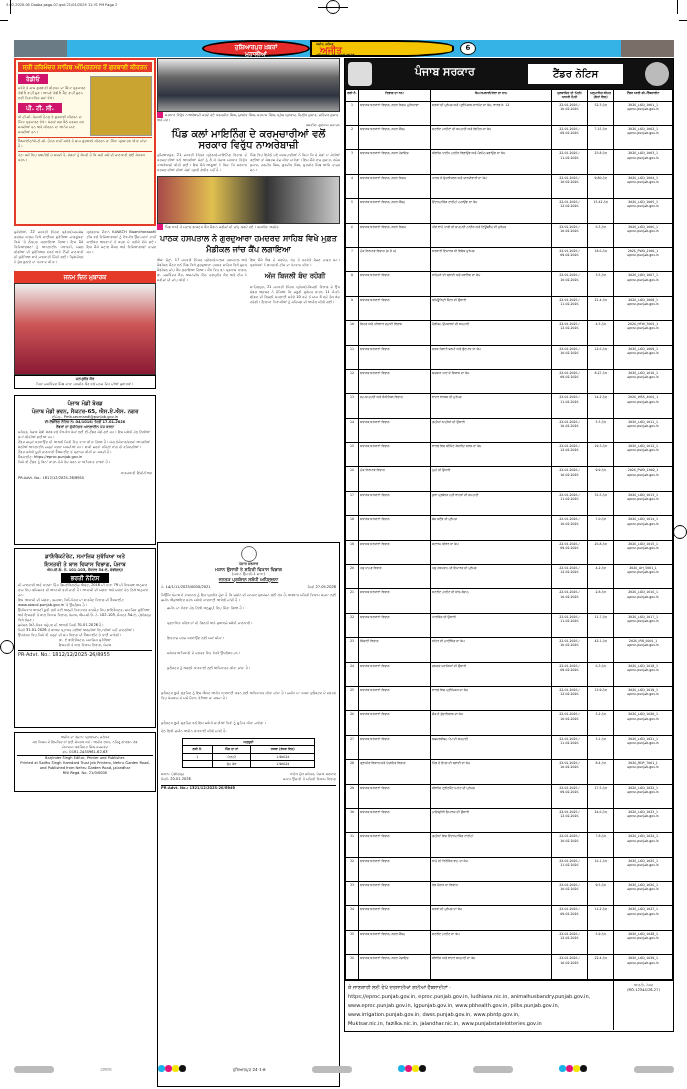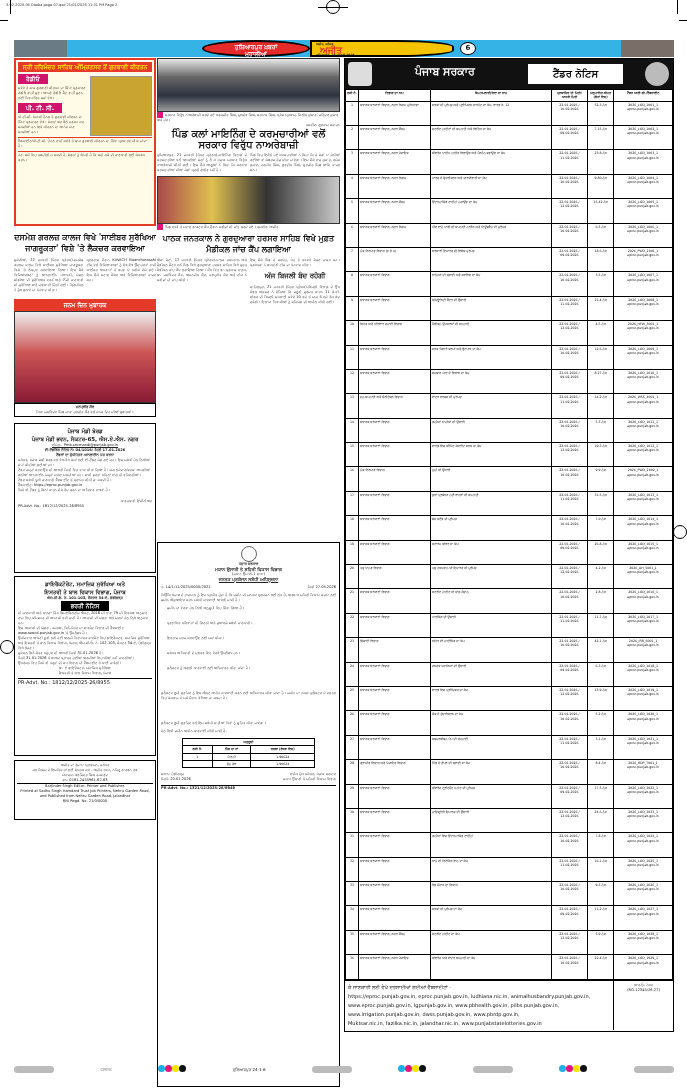--- a/index.html
+++ b/index.html
@@ -76,21 +76,20 @@
   <div class="ad-box" style="height:168px">
     <div class="ad-head">ਸ੍ਰੀ ਹਰਿਮੰਦਰ ਸਾਹਿਬ ਅੰਮ੍ਰਿਤਸਰ ਤੋਂ ਗੁਰਬਾਣੀ ਕੀਰਤਨ</div>
     <div class="gt" style="margin-top:4px;height:60px"></div>
     <div class="tag">ਰੇਡੀਓ</div>
     <div class="txt">ਸਵੇਰੇ ਤੇ ਸ਼ਾਮ ਗੁਰਬਾਣੀ ਕੀਰਤਨ ਦਾ ਸਿੱਧਾ ਪ੍ਰਸਾਰਣ ਰੇਡੀਓ ਰਾਹੀਂ ਸੁਣੋ। ਆਪਣੇ ਰੇਡੀਓ ਸੈੱਟ ਰਾਹੀਂ ਸੁਣਨ ਲਈ ਨਿਰਧਾਰਿਤ ਸਮਾਂ ਵੇਖੋ।</div>
     <div class="tag">ਪੀ. ਟੀ. ਸੀ.</div>
     <div class="txt">ਪੀ.ਟੀ.ਸੀ. ਪੰਜਾਬੀ ਚੈਨਲ ਤੇ ਗੁਰਬਾਣੀ ਕੀਰਤਨ ਦਾ ਸਿੱਧਾ ਪ੍ਰਸਾਰਣ ਵੇਖੋ। ਸੰਗਤਾਂ ਘਰ ਬੈਠੇ ਦਰਸ਼ਨ ਕਰ ਸਕਦੀਆਂ ਹਨ ਅਤੇ ਕੀਰਤਨ ਦਾ ਆਨੰਦ ਮਾਣ ਸਕਦੀਆਂ ਹਨ।</div>
     <div class="txt" style="border-top:1px solid #e53a2a;margin-top:2px;padding-top:1px">ਵੈੱਬਸਾਈਟ/ਪੀ.ਟੀ.ਸੀ. ਚੈਨਲ ਰਾਹੀਂ ਸਵੇਰੇ ਤੇ ਸ਼ਾਮ ਗੁਰਬਾਣੀ ਕੀਰਤਨ ਦਾ ਸਿੱਧਾ ਪ੍ਰਸਾਰਣ ਕੀਤਾ ਜਾਂਦਾ ਹੈ।</div>
     <div class="txt" style="border-top:1px solid #e53a2a;margin-top:2px;padding-top:1px">ਨੋਟ: ਸਮੇਂ ਵਿਚ ਤਬਦੀਲੀ ਹੋ ਸਕਦੀ ਹੈ, ਸੰਗਤਾਂ ਨੂੰ ਬੇਨਤੀ ਹੈ ਕਿ ਸਹੀ ਸਮੇਂ ਦੀ ਜਾਣਕਾਰੀ ਲਈ ਸੰਪਰਕ ਕਰਨ।</div>
   </div>
-  <div class="headline" style="margin-top:6px">ਦਸਮੇਸ਼ ਗਰਲਜ਼ ਕਾਲਜ ਵਿਖੇ 'ਸਾਈਬਰ ਸੁਰੱਖਿਆ ਜਾਗਰੂਕਤਾ' ਵਿਸ਼ੇ 'ਤੇ ਲੈਕਚਰ ਕਰਵਾਇਆ</div>
   <div style="display:flex;gap:3px;margin-top:4px">
     <div class="txt" style="flex:1;text-align:justify">ਮੁਕੇਰੀਆਂ, 22 ਜਨਵਰੀ (ਪੱਤਰ ਪ੍ਰੇਰਕ)-ਦਸਮੇਸ਼ ਗਰਲਜ਼ ਕਾਲਜ ਵਿਖੇ ਸਾਈਬਰ ਸੁਰੱਖਿਆ ਜਾਗਰੂਕਤਾ ਵਿਸ਼ੇ 'ਤੇ ਲੈਕਚਰ ਕਰਵਾਇਆ ਗਿਆ। ਇਸ ਮੌਕੇ ਵਿਦਿਆਰਥਣਾਂ ਨੂੰ ਆਨਲਾਈਨ ਧੋਖਾਧੜੀ, ਸੋਸ਼ਲ ਮੀਡੀਆ ਦੀ ਸੁਰੱਖਿਅਤ ਵਰਤੋਂ ਅਤੇ ਨਿੱਜੀ ਜਾਣਕਾਰੀ ਦੀ ਸੁਰੱਖਿਆ ਬਾਰੇ ਜਾਣਕਾਰੀ ਦਿੱਤੀ ਗਈ। ਪ੍ਰਿੰਸੀਪਲ ਨੇ ਮੁੱਖ ਬੁਲਾਰੇ ਦਾ ਧੰਨਵਾਦ ਕੀਤਾ।</div>
     <div class="txt" style="flex:1;text-align:justify">ਪ੍ਰੋਗਰਾਮ ਦੌਰਾਨ KAVACH Baanchorasahi ਟੀਮ ਵਲੋਂ ਵਿਦਿਆਰਥਣਾਂ ਨੂੰ ਵੱਖ-ਵੱਖ ਉਦਾਹਰਨਾਂ ਰਾਹੀਂ ਸਾਈਬਰ ਅਪਰਾਧਾਂ ਤੋਂ ਬਚਣ ਦੇ ਤਰੀਕੇ ਦੱਸੇ ਗਏ। ਇਸ ਮੌਕੇ ਸਟਾਫ਼ ਮੈਂਬਰ ਅਤੇ ਵਿਦਿਆਰਥਣਾਂ ਹਾਜ਼ਰ ਸਨ।</div>
   </div>
   <div style="display:flex;gap:3px;margin-top:6px">
     <div style="flex:1">
       <div class="bday-head">ਜਨਮ ਦਿਨ ਮੁਬਾਰਕ</div>
       <div class="photo" style="height:92px;background:linear-gradient(180deg,#eee,#c55 45%,#8a1a35)"></div>
       <div style="border:1px solid #000;padding:1px">
         <div class="caption" style="text-align:center;font-weight:bold">ਮਨਪ੍ਰੀਤ ਕੌਰ</div>
@@ -146,21 +145,21 @@
   <div class="photo" style="height:54px;background:linear-gradient(180deg,#e8e8e8,#666 35%,#2d3340 70%,#9a9a9a)"></div>
   <div class="caption"><span class="pink-box"></span><span>ਸਰਕਾਰ ਵਿਰੁੱਧ ਨਾਅਰੇਬਾਜ਼ੀ ਕਰਦੇ ਹੋਏ ਪਰਮਜੀਤ ਸਿੰਘ, ਸੁਖਦੇਵ ਸਿੰਘ, ਸਤਨਾਮ ਸਿੰਘ, ਪ੍ਰੇਮ ਪ੍ਰਕਾਸ਼, ਦਿਲੀਪ ਕੁਮਾਰ, ਜਤਿੰਦਰ ਕੁਮਾਰ ਅਤੇ ਹੋਰ।</span></div>
   <div class="caption" style="text-align:right">ਤਸਵੀਰ: ਗੁਰਨਾਮ ਮਹਾਜਨ</div>
   <div class="headline" style="font-size:10px">ਪਿੰਡ ਕਲਾਂ ਮਾਇਨਿੰਗ ਦੇ ਕਰਮਚਾਰੀਆਂ ਵਲੋਂ ਸਰਕਾਰ ਵਿਰੁੱਧ ਨਾਅਰੇਬਾਜ਼ੀ</div>
   <div style="display:flex;gap:3px;margin-top:3px">
     <div class="txt" style="flex:1;text-align:justify">ਹੁਸ਼ਿਆਰਪੁਰ, 21 ਜਨਵਰੀ (ਪੱਤਰ ਪ੍ਰੇਰਕ)-ਮਾਇਨਿੰਗ ਵਿਭਾਗ ਦੇ ਕਰਮਚਾਰੀਆਂ ਵਲੋਂ ਆਪਣੀਆਂ ਮੰਗਾਂ ਨੂੰ ਲੈ ਕੇ ਪੰਜਾਬ ਸਰਕਾਰ ਵਿਰੁੱਧ ਨਾਅਰੇਬਾਜ਼ੀ ਕੀਤੀ ਗਈ। ਇਸ ਮੌਕੇ ਆਗੂਆਂ ਨੇ ਕਿਹਾ ਕਿ ਸਰਕਾਰ ਕਰਮਚਾਰੀਆਂ ਦੀਆਂ ਮੰਗਾਂ ਪ੍ਰਤੀ ਗੰਭੀਰ ਨਹੀਂ ਹੈ।</div>
     <div class="txt" style="flex:1;text-align:justify">ਪਿੰਡ ਵਿਚ ਇਕੱਠੇ ਹੋਏ ਕਰਮਚਾਰੀਆਂ ਨੇ ਕਿਹਾ ਕਿ ਜੇ ਮੰਗਾਂ ਨਾ ਮੰਨੀਆਂ ਗਈਆਂ ਤਾਂ ਸੰਘਰਸ਼ ਤੇਜ਼ ਕੀਤਾ ਜਾਵੇਗਾ। ਇਸ ਮੌਕੇ ਰਾਜ ਕੁਮਾਰ, ਰਮੇਸ਼ ਕੁਮਾਰ, ਹਰਜੀਤ ਸਿੰਘ, ਗੁਰਦੀਪ ਸਿੰਘ, ਸੁਰਜੀਤ ਸਿੰਘ ਆਦਿ ਹਾਜ਼ਰ ਸਨ।</div>
   </div>
   <div class="photo" style="height:48px;margin-top:3px;background:linear-gradient(90deg,#a94a4a,#e0c050 30%,#333 60%,#c9c9c9)"></div>
   <div class="caption"><span class="pink-box"></span><span>ਪਿੰਡ ਵਾਸੀ ਤੇ ਸਟਾਫ਼ ਡਾਕਟਰ ਕੈਂਪ ਦੌਰਾਨ ਮਰੀਜ਼ਾਂ ਦੀ ਜਾਂਚ ਕਰਦੇ ਹੋਏ। ਤਸਵੀਰ: ਅਜੀਤ</span></div>
-  <div class="headline" style="margin-top:3px">ਪਾਠਕ ਜਨਤਕਾਲ ਨੇ ਗੁਰਦੁਆਰਾ ਹਰਸਰ ਸਾਹਿਬ ਵਿਖੇ ਮੁਫ਼ਤ ਮੈਡੀਕਲ ਜਾਂਚ ਕੈਂਪ ਲਗਾਇਆ</div>
+  <div class="headline" style="margin-top:3px">ਪਾਠਕ ਹਸਪਤਾਲ ਨੇ ਗੁਰਦੁਆਰਾ ਹਮਦਰਦ ਸਾਹਿਬ ਵਿਖੇ ਮੁਫ਼ਤ ਮੈਡੀਕਲ ਜਾਂਚ ਕੈਂਪ ਲਗਾਇਆ</div>
   <div style="display:flex;gap:3px;margin-top:3px">
     <div class="txt" style="flex:1;text-align:justify">ਐਮਾ ਜੱਟਾਂ, 17 ਜਨਵਰੀ (ਪੱਤਰ ਪ੍ਰੇਰਕ)-ਪਾਠਕ ਹਸਪਤਾਲ ਅਤੇ ਮੈਡੀਕਲ ਸੈਂਟਰ ਵਲੋਂ ਪਿੰਡ ਵਿਖੇ ਗੁਰਦੁਆਰਾ ਹਰਸਰ ਸਾਹਿਬ ਵਿਖੇ ਮੁਫ਼ਤ ਮੈਡੀਕਲ ਜਾਂਚ ਕੈਂਪ ਲਗਾਇਆ ਗਿਆ। ਕੈਂਪ ਵਿਚ ਡਾ. ਪ੍ਰਕਾਸ਼ ਪਾਠਕ, ਡਾ. ਜਸਵਿੰਦਰ ਕੌਰ, ਅਮਨਦੀਪ ਕੌਰ, ਹਰਪ੍ਰੀਤ ਕੌਰ ਅਤੇ ਟੀਮ ਨੇ ਮਰੀਜ਼ਾਂ ਦੀ ਜਾਂਚ ਕੀਤੀ।</div>
     <div style="flex:1">
       <div class="txt" style="text-align:justify">ਇਸ ਮੌਕੇ ਪਿੰਡ ਦੇ ਸਰਪੰਚ, ਪੰਚ ਤੇ ਪਤਵੰਤੇ ਸੱਜਣ ਹਾਜ਼ਰ ਸਨ। ਪ੍ਰਬੰਧਕਾਂ ਨੇ ਡਾਕਟਰੀ ਟੀਮ ਦਾ ਧੰਨਵਾਦ ਕੀਤਾ।</div>
       <div class="headline" style="font-size:7px;margin:3px 0">ਅੱਜ ਬਿਜਲੀ ਬੰਦ ਰਹੇਗੀ</div>
       <div class="txt" style="text-align:justify">ਮਾਹਿਲਪੁਰ, 21 ਜਨਵਰੀ (ਪੱਤਰ ਪ੍ਰੇਰਕ)-ਬਿਜਲੀ ਵਿਭਾਗ ਦੇ ਉਪ ਮੰਡਲ ਅਫ਼ਸਰ ਨੇ ਦੱਸਿਆ ਕਿ ਜ਼ਰੂਰੀ ਮੁਰੰਮਤ ਕਾਰਨ 11 ਕੇ.ਵੀ. ਫੀਡਰ ਦੀ ਬਿਜਲੀ ਸਪਲਾਈ ਸਵੇਰੇ 10 ਵਜੇ ਤੋਂ ਸ਼ਾਮ 5 ਵਜੇ ਤੱਕ ਬੰਦ ਰਹੇਗੀ। ਇਲਾਕਾ ਨਿਵਾਸੀਆਂ ਨੂੰ ਸਹਿਯੋਗ ਦੀ ਅਪੀਲ ਕੀਤੀ ਗਈ।</div>
     </div>
   </div>
 
   <div class="notice" style="position:absolute;top:484px;left:0;width:183px;height:545px;border:1.5px solid #000">

